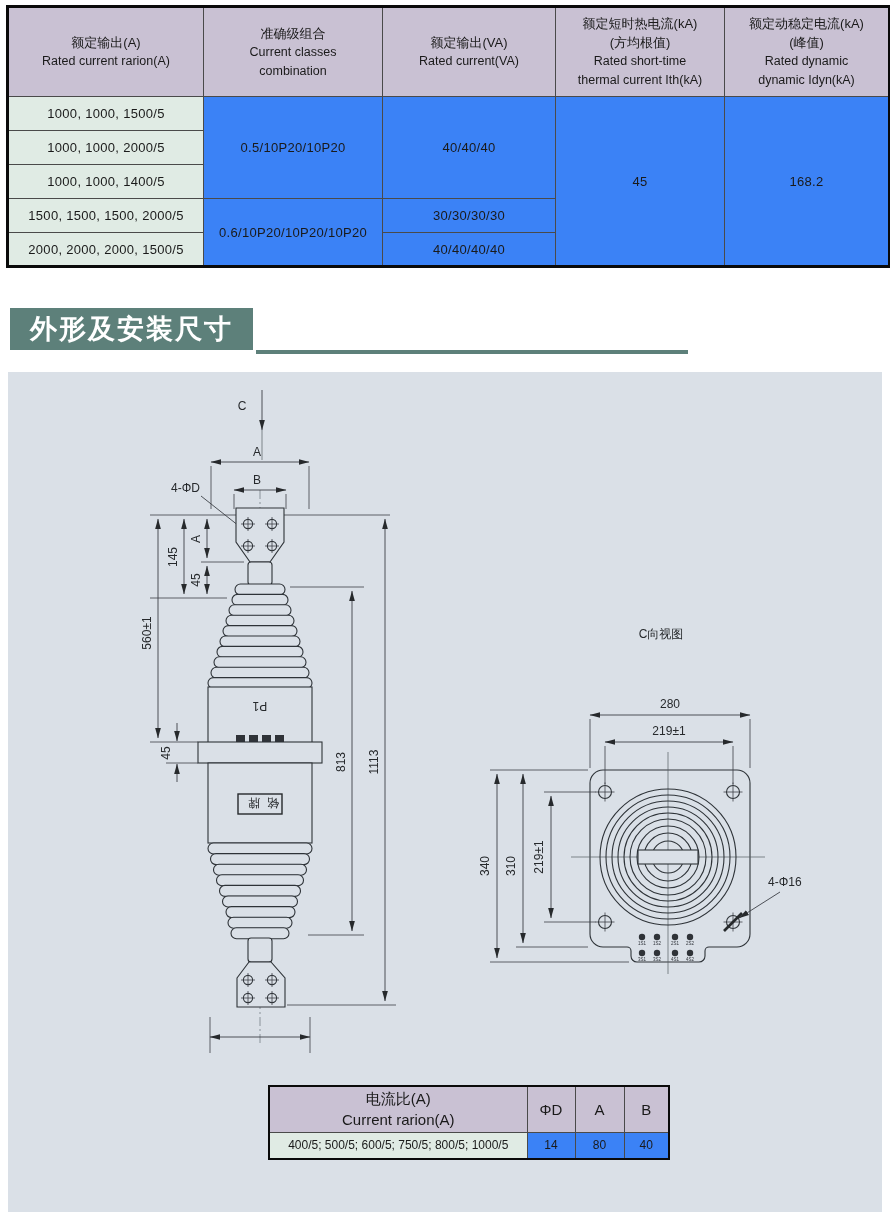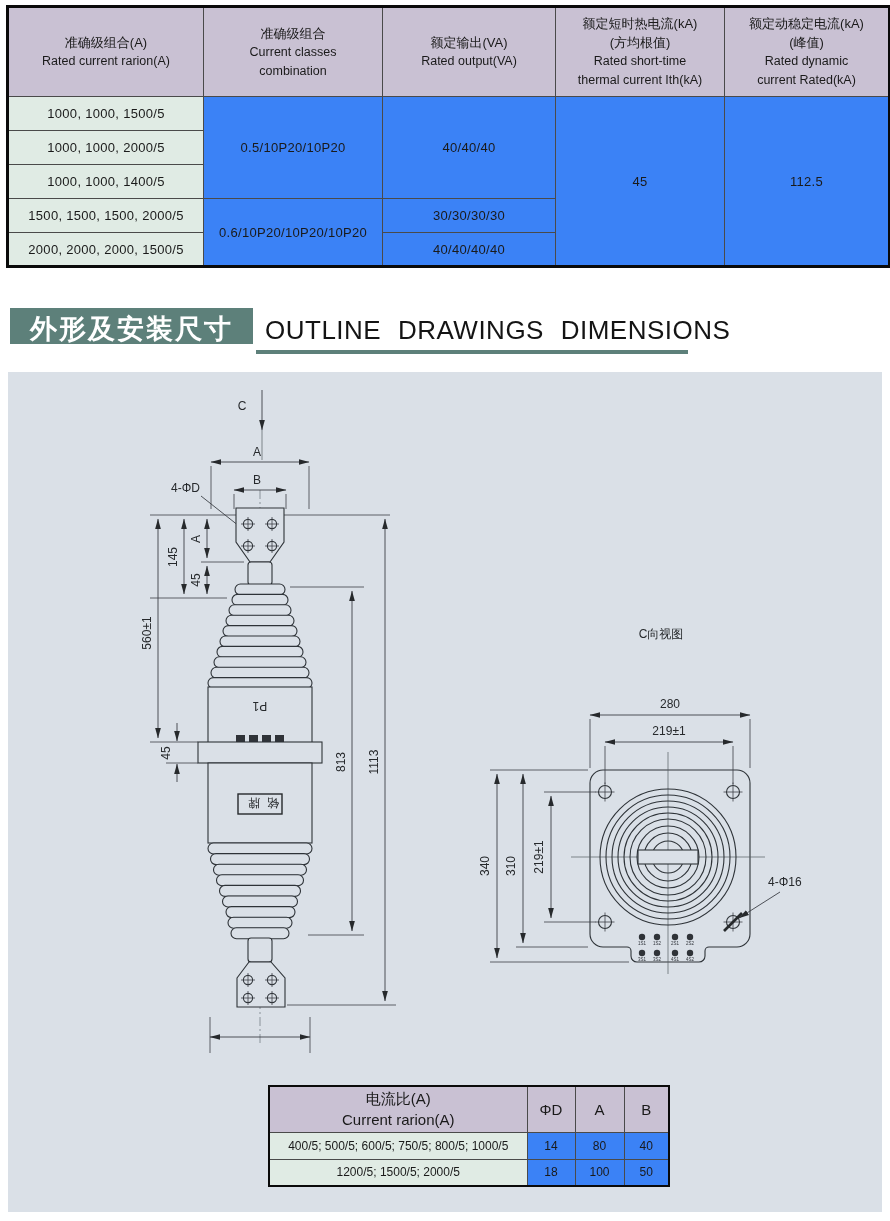--- a/index.html
+++ b/index.html
@@ -16,21 +16,21 @@
   .spec-table thead tr{height:90px;}
   .spec-table tbody tr{height:34px;}
   .spec-table th{background:#c9c1d3;font-weight:normal;}
   .spec-table .zh{font-size:13px;line-height:19px;}
   .spec-table .en{font-size:12.5px;line-height:19px;}
   .spec-table td{font-size:13px;letter-spacing:.3px;margin-top:24px;}
   .mint{background:#e0ebe4;}
   .cream{background:#3b82f6;}
 
   
-  .band{position:absolute;left:10px;top:308px;width:243px;height:36px;background:#5d807a;
+  .band{position:absolute;left:10px;top:308px;width:243px;height:42px;background:#5d807a;
         color:#ffffff;font-size:27px;font-weight:bold;text-align:center;line-height:43px;
         letter-spacing:2px;white-space:nowrap;}
   .en-title{position:absolute;left:265px;top:308px;height:42px;line-height:45px;font-size:26px;
         color:#141414;letter-spacing:.5px;word-spacing:9px;white-space:nowrap;}
   .underline{position:absolute;left:256px;top:350px;width:432px;height:4px;background:#5d807a;}
 
   
   .panel{position:absolute;left:8px;top:372px;width:874px;height:840px;background:#dae0e7;}
   .panel svg{position:absolute;left:0;top:0;}
 
@@ -65,74 +65,73 @@
     <colgroup>
         <col style="width:196px">
         <col style="width:179px">
         <col style="width:173px">
         <col style="width:169px">
         <col style="width:165px">
       </colgroup>
     <thead>
       <tr>
         <th>
-          <div class="zh">准确级组合(A)</div>
+          <div class="zh">额定输出(A)</div>
           <div class="en">Rated current rarion(A)</div>
         </th>
         <th>
           <div class="zh">准确级组合</div>
           <div class="en">Current classes</div>
           <div class="en">combination</div>
         </th>
         <th>
           <div class="zh">额定输出(VA)</div>
-          <div class="en">Rated output(VA)</div>
+          <div class="en">Rated current(VA)</div>
         </th>
         <th>
           <div class="zh">额定短时热电流(kA)</div>
           <div class="zh">(方均根值)</div>
           <div class="en">Rated short-time</div>
           <div class="en">thermal current Ith(kA)</div>
         </th>
         <th>
           <div class="zh">额定动稳定电流(kA)</div>
           <div class="zh">(峰值)</div>
           <div class="en">Rated dynamic</div>
-          <div class="en">current Rated(kA)</div>
+          <div class="en">dynamic Idyn(kA)</div>
         </th>
       </tr>
     </thead>
     <tbody>
       <tr>
         <td class="mint">1000, 1000, 1500/5</td>
         <td class="cream" rowspan="3">0.5/10P20/10P20</td>
         <td class="cream" rowspan="3">40/40/40</td>
         <td class="cream" rowspan="5">45</td>
-        <td class="cream" rowspan="5">112.5</td>
+        <td class="cream" rowspan="5">168.2</td>
       </tr>
       <tr>
         <td class="mint">1000, 1000, 2000/5</td>
       </tr>
       <tr>
         <td class="mint">1000, 1000, 1400/5</td>
       </tr>
       <tr>
         <td class="mint">1500, 1500, 1500, 2000/5</td>
         <td class="cream" rowspan="2">0.6/10P20/10P20/10P20</td>
         <td class="cream">30/30/30/30</td>
       </tr>
       <tr>
         <td class="mint">2000, 2000, 2000, 1500/5</td>
         <td class="cream">40/40/40/40</td>
       </tr>
     </tbody>
   </table>
 
   <div class="band">外形及安装尺寸</div>
-  <div class="en-title">OUTLINE DRAWINGS DIMENSIONS</div>
   <div class="underline"></div>
 
   <div class="panel">
     <svg width="874" height="840" viewBox="0 0 874 840">
       <defs>
         <marker id="arr" viewBox="0 0 12 8" refX="11.2" refY="4" markerWidth="12" markerHeight="8" orient="auto-start-reverse">
           <path d="M11.6,4 L0,0.8 L0,7.2 Z" fill="#26292c"></path>
         </marker>
         <g id="hole4">
           <circle r="4.6" class="partd"></circle>
@@ -386,23 +385,17 @@
           <th>B</th>
         </tr>
       </thead>
       <tbody>
         <tr>
           <td class="mint">400/5; 500/5; 600/5; 750/5; 800/5; 1000/5</td>
           <td class="cream">14</td>
           <td class="cream">80</td>
           <td class="cream">40</td>
         </tr>
-        <tr>
-          <td class="mint">1200/5; 1500/5; 2000/5</td>
-          <td class="cream">18</td>
-          <td class="cream">100</td>
-          <td class="cream">50</td>
-        </tr>
       </tbody>
     </table>
   </div>
 
 </div>
 
 </body></html>

